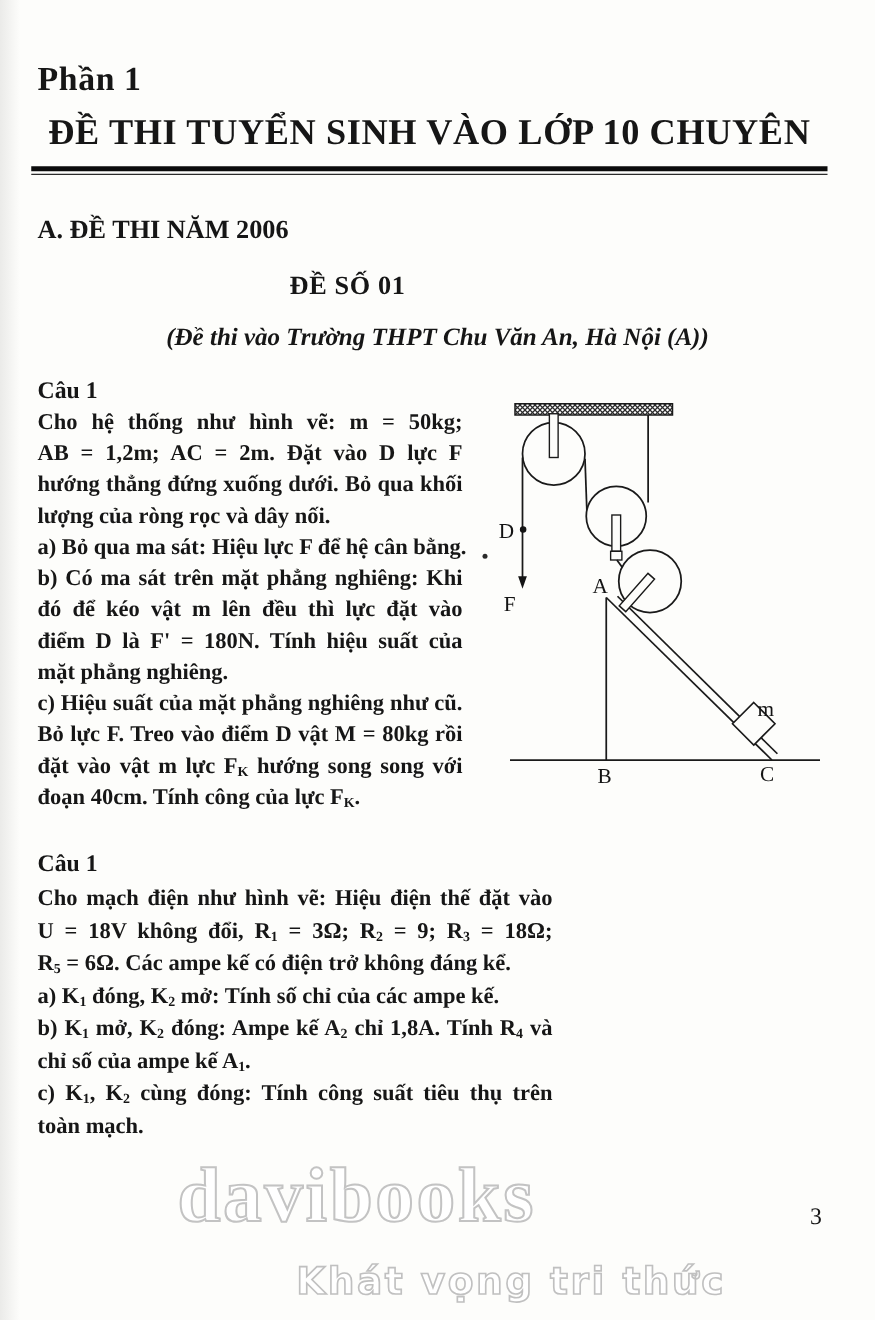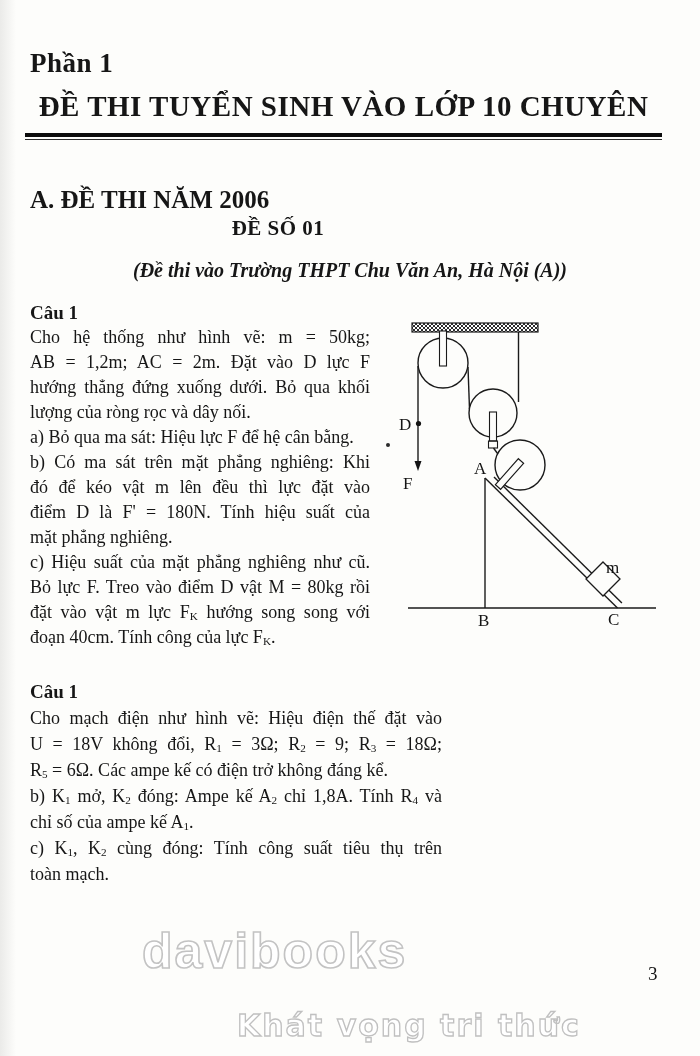--- a/index.html
+++ b/index.html
@@ -12,42 +12,42 @@
     color:#161616;
   }
   
   .scan-edge{position:absolute;left:0;top:0;width:16px;height:1056px;
     background:linear-gradient(to right,rgba(200,200,198,.35),rgba(255,255,255,0));}
   .abs{position:absolute;}
   .part-label{left:30px;top:48px;font-size:27px;font-weight:bold;letter-spacing:.5px;}
   .main-title{left:0;top:90px;width:687px;text-align:center;font-size:29px;font-weight:bold;letter-spacing:.5px;}
   .rule2{left:25px;top:133px;width:637px;height:2px;
     border-top:4.5px solid #0c0c0c;border-bottom:1.5px solid #2b2b2b;}
-  .year-heading{left:30px;top:171px;font-size:25px;font-weight:bold;margin-top:15px;}
+  .year-heading{left:30px;top:171px;font-size:21px;font-weight:bold;}
   .exam-number{left:0;top:216px;width:556px;text-align:center;font-size:21px;font-weight:bold;letter-spacing:.5px;}
   .exam-source{left:0;top:259px;width:700px;text-align:center;font-size:20px;font-weight:bold;font-style:italic;}
 
   .prob{position:absolute;font-size:18px;}
   .prob1{left:30px;top:300px;width:340px;line-height:25px;}
   .prob2{left:30px;top:679px;width:412px;line-height:26px;}
   .prob .hdr{font-weight:bold;font-size:19px;}
-  .bl{white-space:nowrap;}
+  .bl{white-space:nowrap;font-weight:bold;}
   .jl{text-align:justify;text-align-last:justify;}
   .ll{text-align:left;}
   sub{font-size:0.62em;line-height:0;vertical-align:-0.22em;}
 
   .stray-dot{left:386px;top:443px;width:4px;height:4px;border-radius:50%;background:#2a2a2a;}
 
   .figure1{left:395px;top:315px;}
   .figure1 text{font-size:17px;font-family:"Liberation Serif","DejaVu Serif",serif;fill:#141414;}
 
   .watermark-logo{
     left:142px;top:922px;
-    font-family:Liberation Sans, sans-serif;
-    font-size:50px;font-weight:bold;letter-spacing:2px;
+    font-family:Liberation Serif, serif;
+    font-size:62px;font-weight:bold;letter-spacing:2px;
     color:rgba(255,255,255,0.9);
     -webkit-text-stroke:1.6px #c3c3c3;
     text-stroke:1.6px #c3c3c3;
   }
   .watermark-slogan{
     left:237px;top:1008px;
     font-family:"DejaVu Sans","Liberation Sans",sans-serif;
     font-size:30px;font-weight:bold;letter-spacing:2px;
     color:rgba(255,255,255,0.9);
     -webkit-text-stroke:1.3px #c0c0c0;
@@ -121,20 +121,21 @@
   <text x="478" y="626">B</text>
   <text x="608" y="625">C</text>
   <text x="606" y="573">m</text>
 </svg>
 
 <div class="prob prob2">
   <div class="bl hdr">Câu 1</div>
   <div class="bl jl">Cho mạch điện như hình vẽ: Hiệu điện thế đặt vào</div>
   <div class="bl jl">U = 18V không đổi, R<sub>1</sub> = 3Ω; R<sub>2</sub> = 9; R<sub>3</sub> = 18Ω;</div>
   <div class="bl ll">R<sub>5</sub> = 6Ω. Các ampe kế có điện trở không đáng kể.</div>
+  <div class="bl ll">a) K<sub>1</sub> đóng, K<sub>2</sub> mở: Tính số chỉ của các ampe kế.</div>
   <div class="bl jl">b) K<sub>1</sub> mở, K<sub>2</sub> đóng: Ampe kế A<sub>2</sub> chỉ 1,8A. Tính R<sub>4</sub> và</div>
   <div class="bl ll">chỉ số của ampe kế A<sub>1</sub>.</div>
   <div class="bl jl">c) K<sub>1</sub>, K<sub>2</sub> cùng đóng: Tính công suất tiêu thụ trên</div>
   <div class="bl ll">toàn mạch.</div>
 </div>
 
 <div class="abs watermark-logo">davibooks</div>
 <div class="abs watermark-slogan">Khát vọng tri thức</div>
 <div class="abs page-number">3</div>
 

